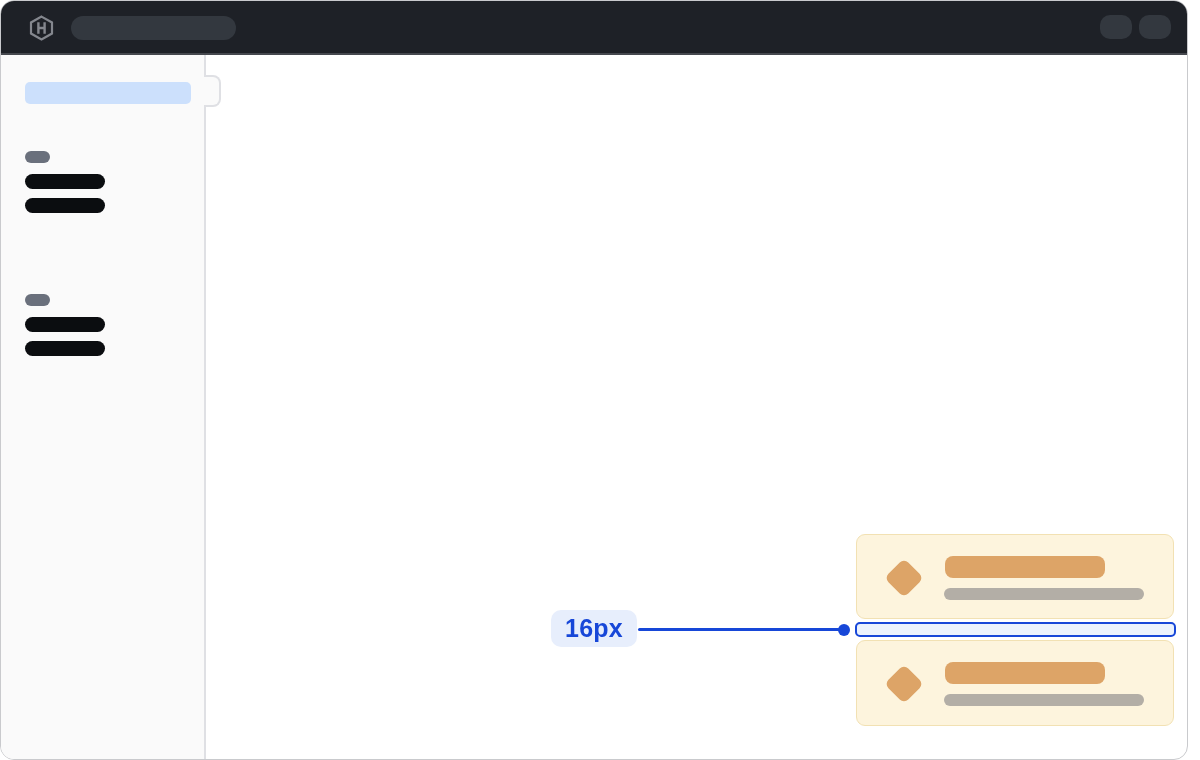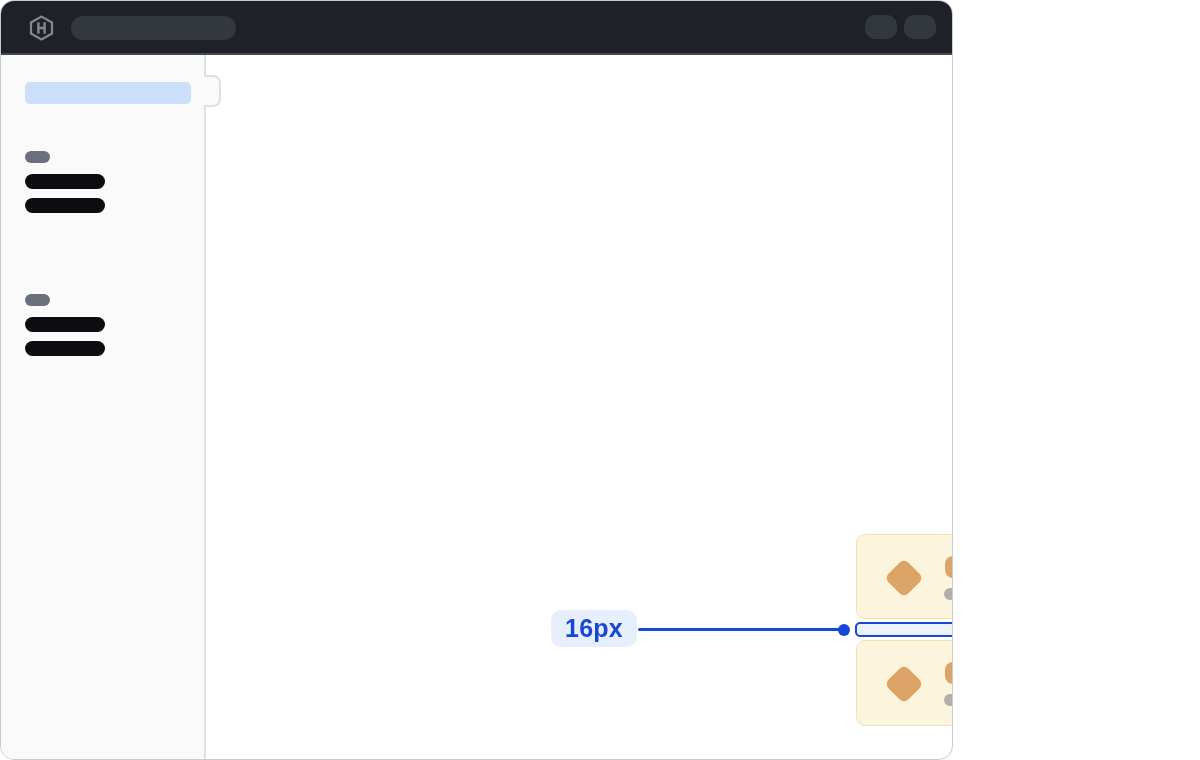--- a/index.html
+++ b/index.html
@@ -3,21 +3,21 @@
 <meta charset="utf-8">
 <style>
   * { margin:0; padding:0; box-sizing:border-box; }
   body {
     background: var(--page-bg, #fff);
     font-family: "Liberation Sans", sans-serif;
     width: 1200px; height: 760px;
   }
   .window {
     position: relative;
-    width: 953px; height: 760px;
+    width: 1188px; height: 760px;
     border: 1px solid var(--window-border);
     border-radius: 14px;
     overflow: hidden;
     background: var(--page-bg);
   }
   
   .topbar {
     position: absolute; left:0; top:0; width:100%; height:54px;
     background: var(--topbar-bg);
     border-bottom: 2px solid var(--topbar-border);

